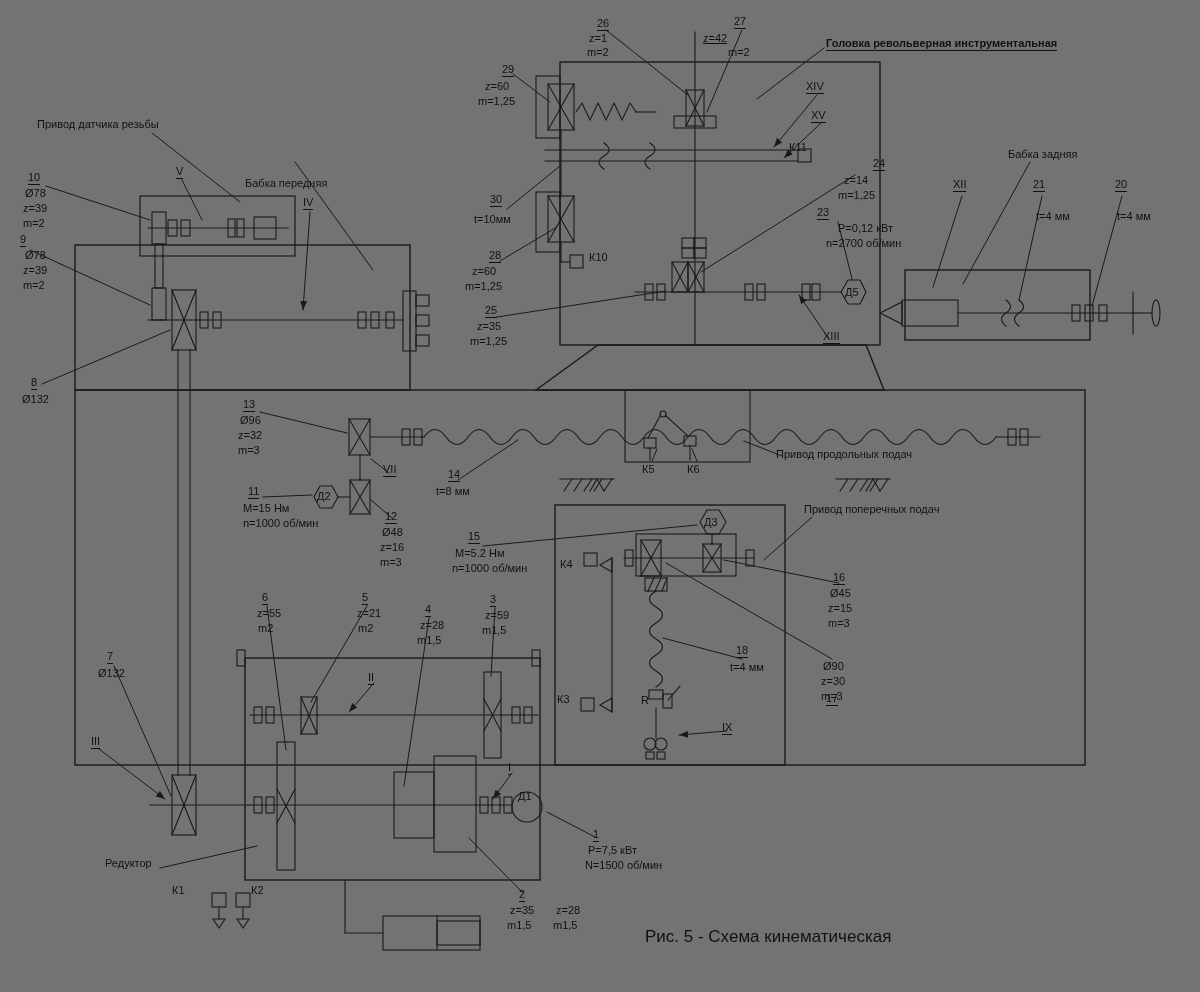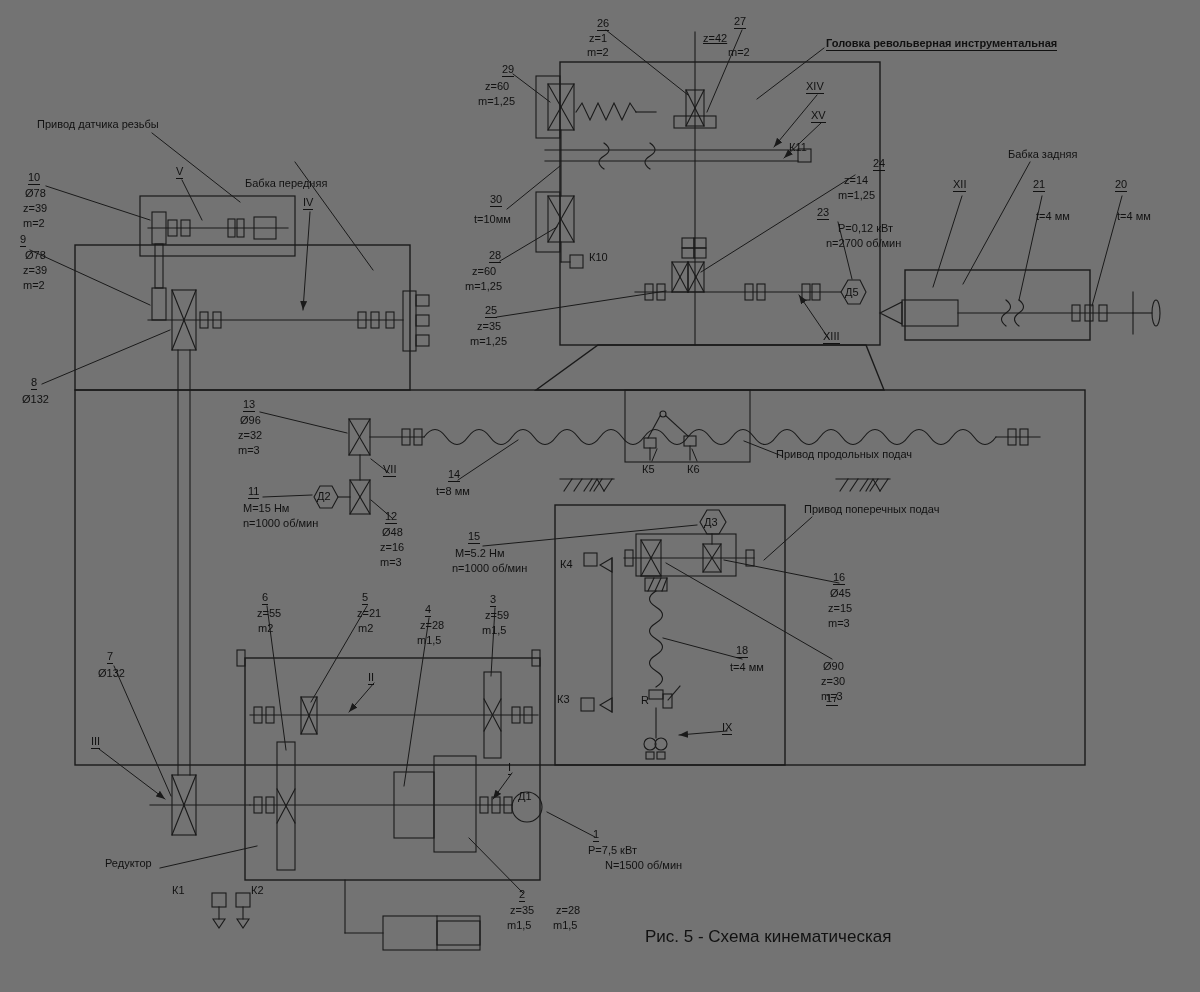--- a/index.html
+++ b/index.html
@@ -417,21 +417,21 @@
       <span class="lbl ul" style="left: 107px; top: 650px;">7</span>
       <span class="lbl" style="left: 98px; top: 667px;">Ø132</span>
       <span class="lbl ul" style="left: 91px; top: 735px;">III</span>
       <span class="lbl" style="left: 557px; top: 693px;">К3</span>
       <span class="lbl" style="left: 641px; top: 694px;">R</span>
       <span class="lbl ul" style="left: 722px; top: 721px;">IX</span>
       <span class="lbl ul" style="left: 508px; top: 761px;">I</span>
       <span class="lbl" style="left: 518px; top: 790px;">Д1</span>
       <span class="lbl ul" style="left: 593px; top: 828px;">1</span>
       <span class="lbl" style="left: 588px; top: 844px;">Р=7,5 кВт</span>
-      <span class="lbl" style="left: 585px; top: 859px; margin-left: 20px;">N=1500 об/мин</span>
+      <span class="lbl" style="left: 585px; top: 859px;">N=1500 об/мин</span>
       <span class="lbl" style="left: 105px; top: 857px;">Редуктор</span>
       <span class="lbl" style="left: 172px; top: 884px;">К1</span>
       <span class="lbl" style="left: 251px; top: 884px;">К2</span>
       <span class="lbl ul" style="left: 519px; top: 888px;">2</span>
       <span class="lbl" style="left: 510px; top: 904px;">z=35</span>
       <span class="lbl" style="left: 507px; top: 919px;">m1,5</span>
       <span class="lbl" style="left: 556px; top: 904px;">z=28</span>
       <span class="lbl" style="left: 553px; top: 919px;">m1,5</span>
       <span class="lbl" style="left: 845px; top: 286px;">Д5</span>
       <span class="lbl" style="left: 645px; top: 928px; font-size: 17px;">Рис. 5  - Схема кинематическая</span>

